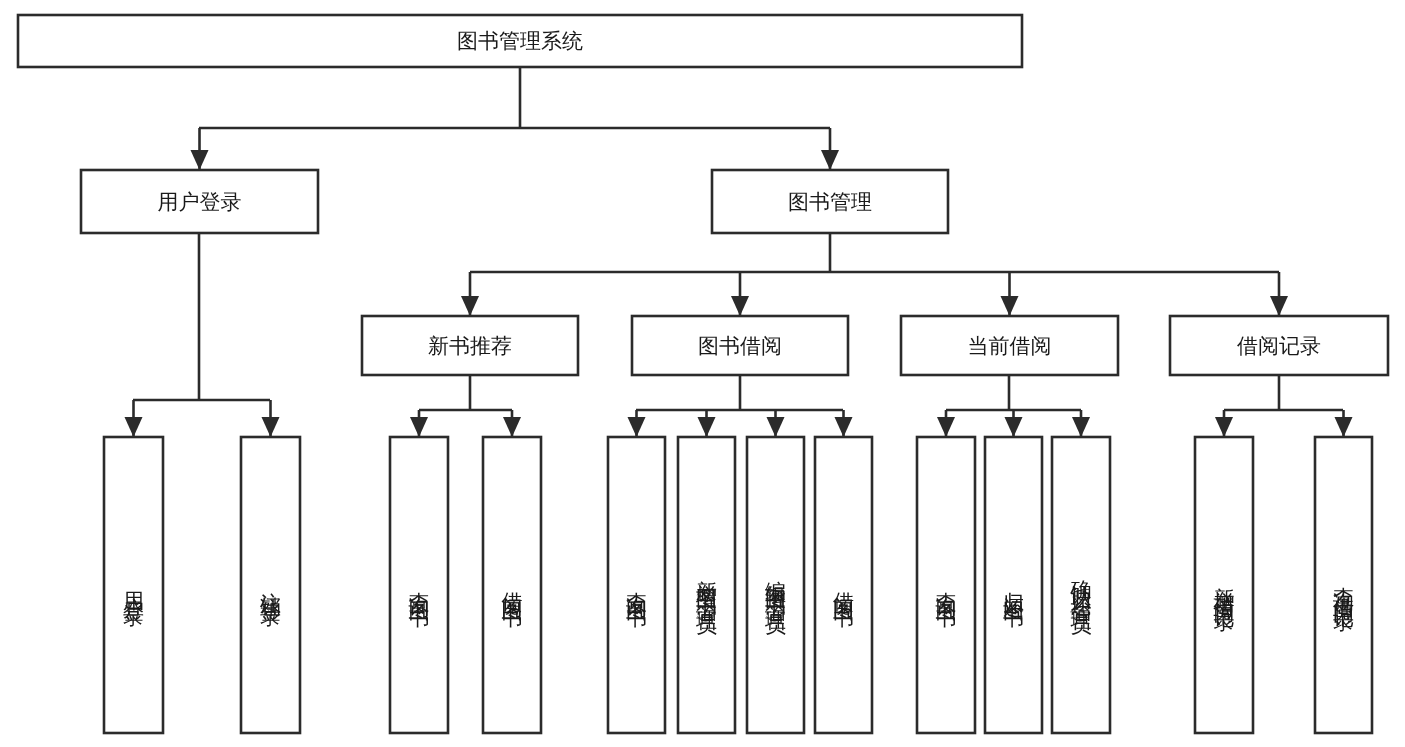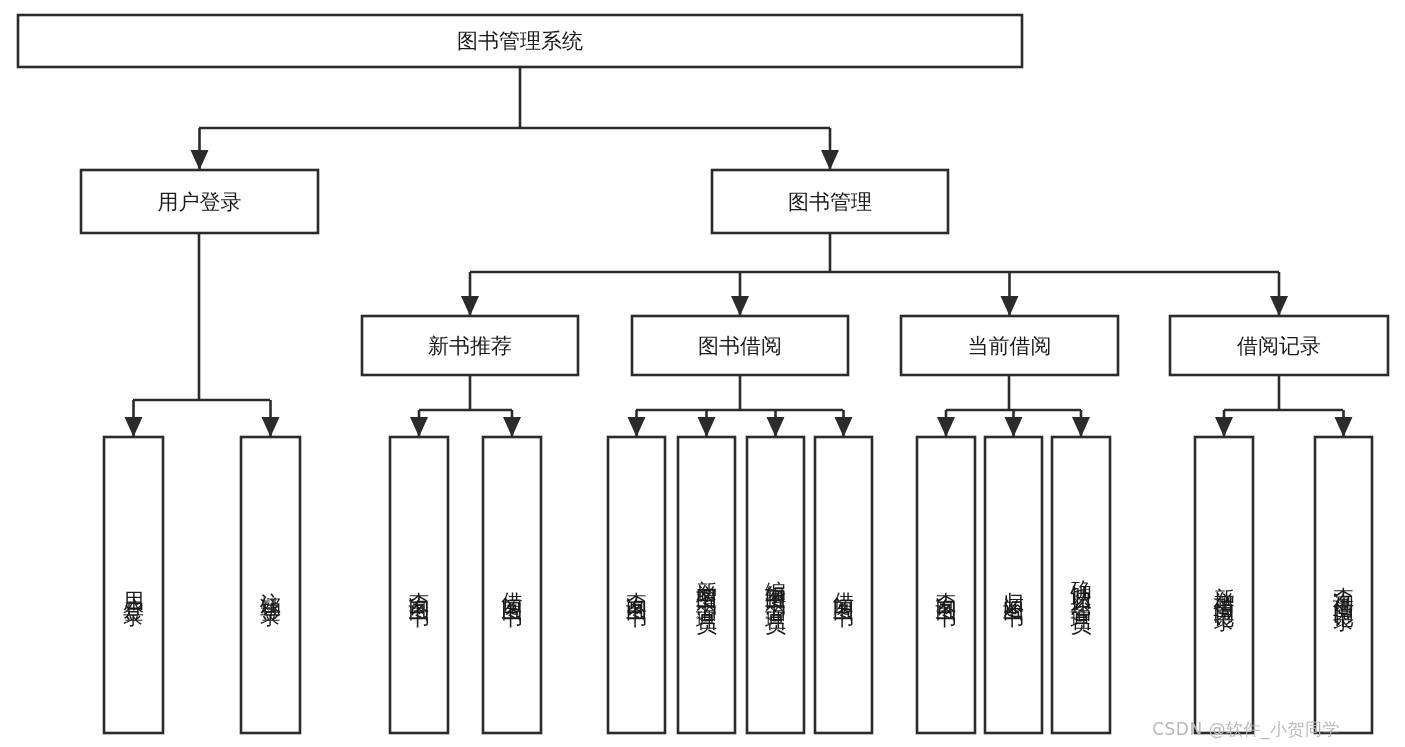--- a/index.html
+++ b/index.html
@@ -179,14 +179,13 @@
       <div class="node-label-v" style="left: 678px; top: 437px; width: 57px; height: 296px;">新增图书（管理员）</div>
       <div class="node-label-v" style="left: 747px; top: 437px; width: 57px; height: 296px;">编辑图书（管理员）</div>
       <div class="node-label-v" style="left: 815px; top: 437px; width: 57px; height: 296px;">借阅图书</div>
       <div class="node-label-v" style="left: 917px; top: 437px; width: 58px; height: 296px;">查询图书</div>
       <div class="node-label-v" style="left: 985px; top: 437px; width: 57px; height: 296px;">归还图书</div>
       <div class="node-label-v" style="left: 1052px; top: 437px; width: 58px; height: 296px;">确认归还（管理员）</div>
       <div class="node-label-v" style="left: 1195px; top: 437px; width: 58px; height: 296px;">新增借阅记录</div>
       <div class="node-label-v" style="left: 1315px; top: 437px; width: 57px; height: 296px;">查询借阅记录</div>
     </div>
 
-  <div class="watermark">CSDN @软件_小贺同学</div>
 </div>
 
 </body></html>

